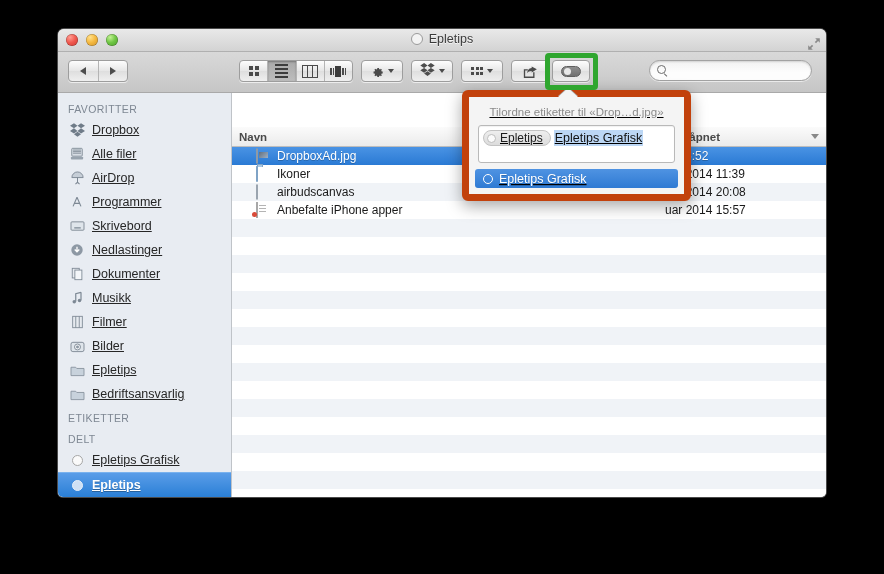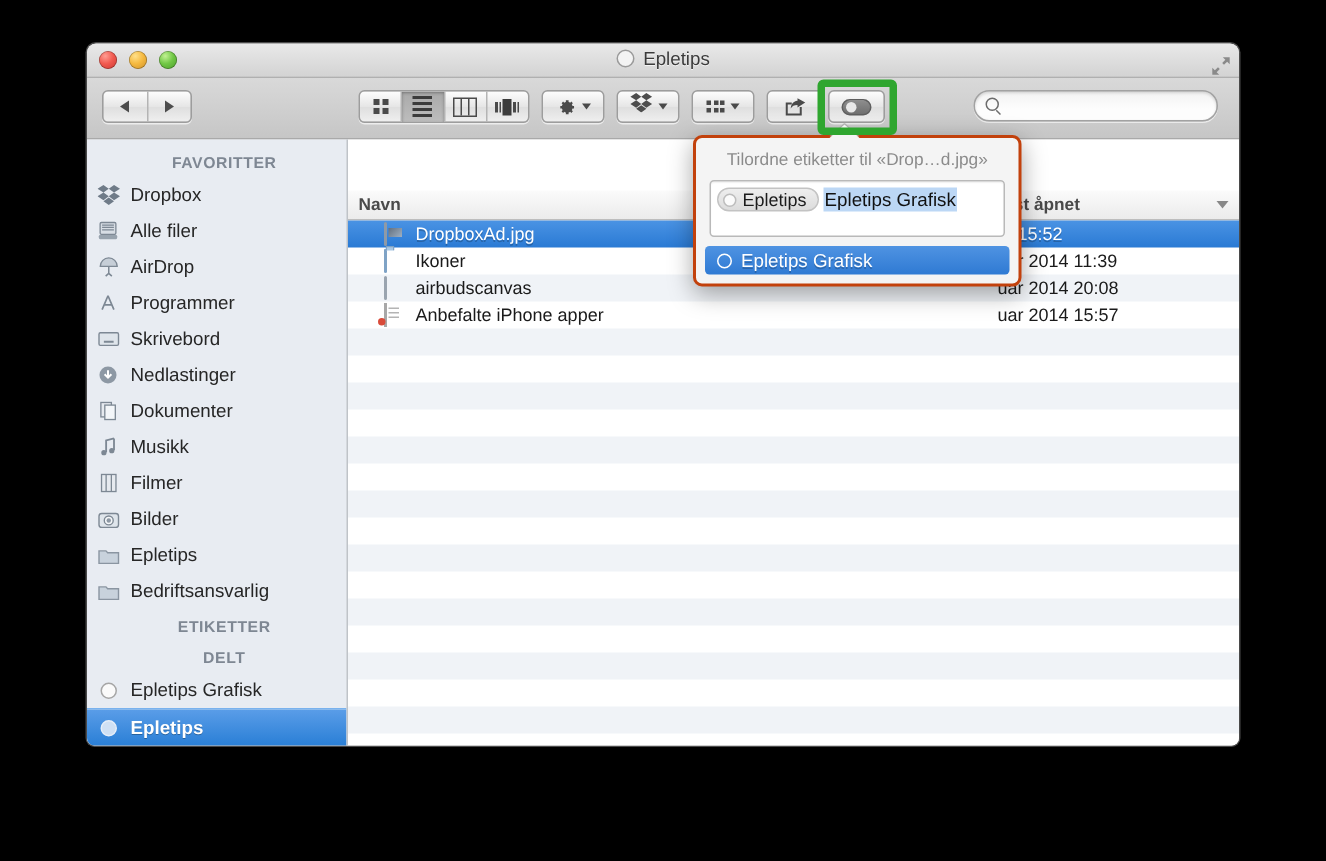--- a/index.html
+++ b/index.html
@@ -124,26 +124,26 @@
 
   
   .body { position: relative; display: flex; height: 405px; }
 
   .sidebar {
     width: 174px; background: #e8ecf2;
     border-right: 1px solid #bfc3c8;
     padding-top: 4px; box-sizing: border-box; overflow: hidden;
   }
   .sb-head {
-    font-size: 10.5px; font-weight: bold; color: #7e8793;
-    letter-spacing: .4px; padding: 6px 0 3px 10px; text-align: center;
+    font-size: 10.5px; font-weight: normal; color: #7e8793;
+    letter-spacing: .4px; padding: 6px 0 3px 10px;
   }
   .sb-item {
     height: 24px; display: flex; align-items: center;
-    padding-left: 6px; font-size: 12.5px; color: #262626; gap: 7px;
+    padding-left: 11px; font-size: 12.5px; color: #262626; gap: 7px; text-decoration: underline;
   }
   .sb-item.selected {
     background: linear-gradient(to bottom,#5a9de8 0%,#2a7fd6 100%);
     color: #fff; font-weight: bold;
     text-shadow: 0 1px 0 rgba(0,0,0,.28);
     border-top: 1px solid #79b2ee; border-bottom: 1px solid #1d6cc0;
   }
   .sb-ico { width: 16px; height: 16px; flex: none; display: flex; align-items: center; justify-content: center; }
   .tagdot { width: 11px; height: 11px; border-radius: 50%; border: 1px solid #a6a6a6; background: #fafafa; box-sizing: border-box; }
   .sb-item.selected .tagdot { border-color: #e6eef8; background: #cfe0f4; }
@@ -176,23 +176,23 @@
   .ic-canvas { width: 15px; height: 11px; border: 1px solid #9aa4af; border-radius: 2px; background: #fafafa; box-sizing: border-box; position: relative; }
   .ic-canvas::after { content: ""; position: absolute; left: 2px; top: 2px; right: 2px; bottom: 3px; background: #c4ccd6; }
   .ic-doc { width: 12px; height: 14px; background: #fcfcfc; border: 1px solid #a8a8a8; box-sizing: border-box; position: relative; }
   .ic-doc::before { content: ""; position: absolute; left: 2px; top: 2px; width: 7px; height: 1px; background: #b4b4b4; box-shadow: 0 3px 0 #b4b4b4, 0 6px 0 #b4b4b4; }
   .ic-doc::after { content: ""; position: absolute; right: 0px; bottom: 0px; width: 5px; height: 5px; border-radius: 50%; background: #d94b3a; }
 
   
   #popover {
     position: absolute; left: 462px; top: 90px; width: 215px;
     background: #f4f4f4; border-radius: 6px;
-    border: 2px solid #c2410c;
+    border: 7px solid #c2410c;
     box-shadow: 0 5px 16px rgba(0,0,0,.35);
-    z-index: 30; padding: 0 0 6px 0;
+    z-index: 30; padding: 0 0 6px 0; text-decoration: underline;
   }
   #popover .arrow {
     position: absolute; top: -9px; left: 89px;
     width: 0; height: 0; border-left: 10px solid transparent; border-right: 10px solid transparent;
     border-bottom: 9px solid #f4f4f4;
     filter: drop-shadow(0 -1px 0 #a8a8a8);
   }
   .pop-title {
     text-align: center; font-size: 11.5px; color: #8b8b8b;
     padding: 9px 4px 7px 4px;

